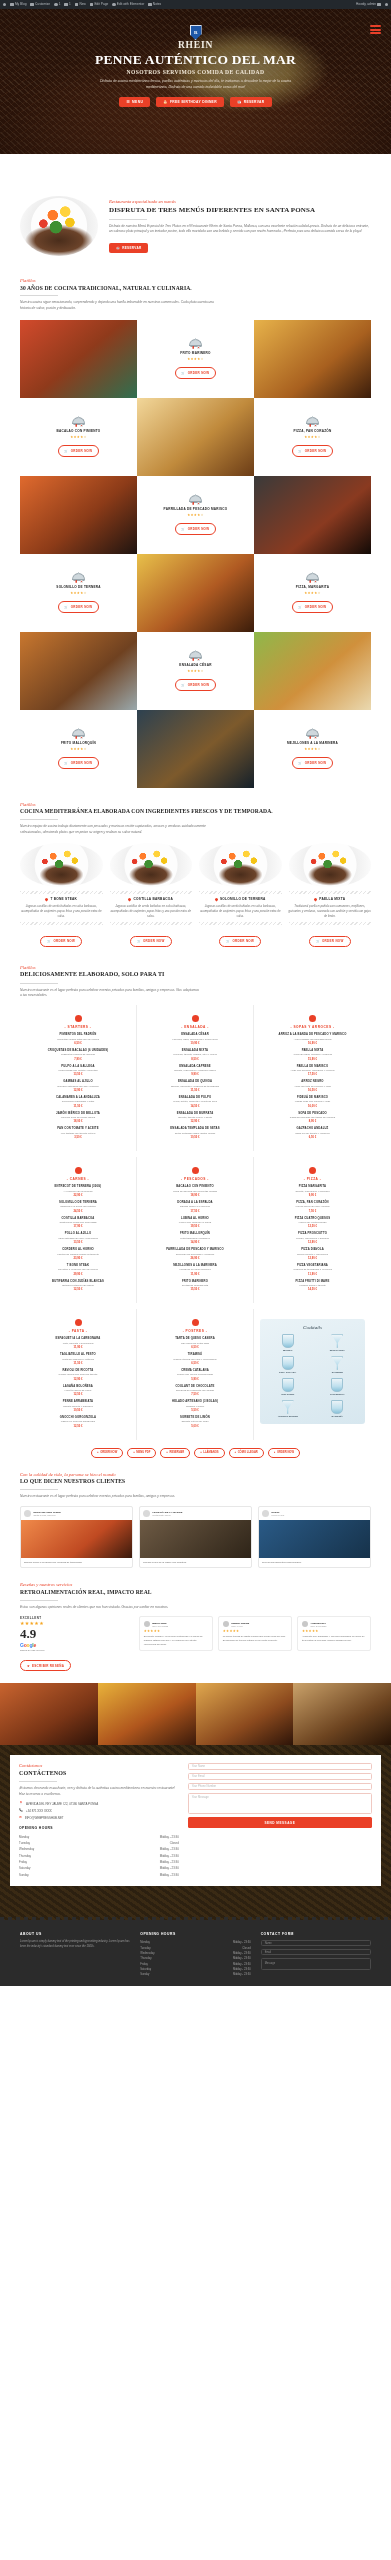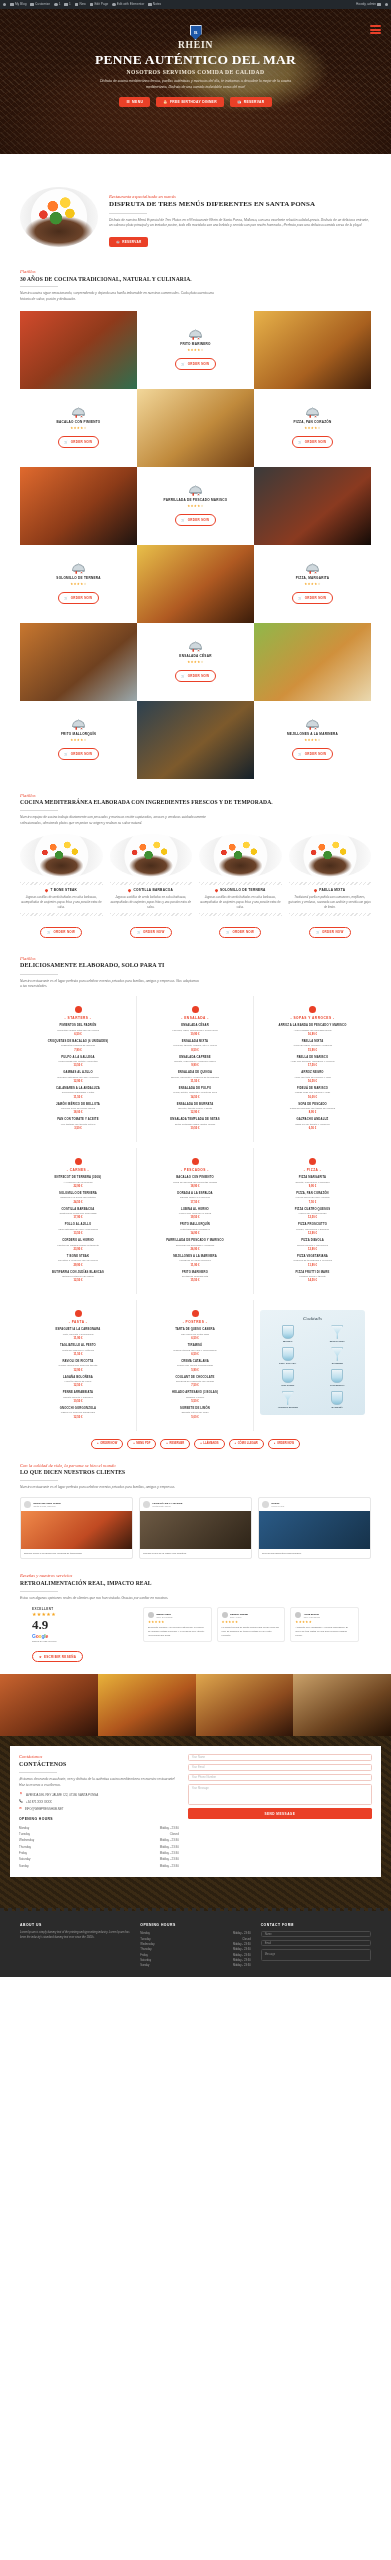--- a/index.html
+++ b/index.html
@@ -36,21 +36,21 @@
     clip-path:polygon(0 0,100% 0,100% 62%,50% 100%,0 62%);
     display:flex;align-items:center;justify-content:center;border:0.7px solid #dfe7f3;}
   .crest span{color:#fff;font-family:"Liberation Serif",serif;font-size:5px;font-weight:bold;letter-spacing:-.4px;}
   .brand{font-family:"Liberation Serif",serif;color:#f3efe6;font-size:9.5px;letter-spacing:.8px;font-weight:bold;line-height:1;margin-bottom:2px;}
   .hero-h1{font-family:"Liberation Serif",serif;color:#fff;font-size:13.5px;font-weight:bold;letter-spacing:.2px;line-height:1.1;}
   .hero-h2{font-family:"Liberation Serif",serif;color:#efe6d6;font-size:5.6px;font-weight:bold;letter-spacing:.4px;margin-top:2px;}
   .hero-p{color:#e3d9cc;font-size:3.5px;line-height:1.65;width:205px;margin:4px auto 0;font-style:italic;}
   .hero-btns{display:flex;justify-content:center;gap:6px;margin-top:6px;}
   .btn-red{background:#ea4027;color:#fff;border:none;border-radius:2px;font-size:3.3px;font-weight:bold;letter-spacing:.35px;padding:3.2px 7px;display:flex;align-items:center;gap:2px;white-space:nowrap;}
   .btn-red .gl{font-size:3.6px;}
-  .promo{display:flex;gap:11px;align-items:flex-end;padding:33px 20px 22px;}
+  .promo{display:flex;gap:11px;align-items:center;padding:42px 20px 22px;}
   .promo-img{width:78px;height:60px;flex:none;border-radius:50%;
     background:
       radial-gradient(circle at 42% 32%, #ff7a2a 0 5px, rgba(0,0,0,0) 5.5px),
       radial-gradient(circle at 58% 26%, #ffd23a 0 5px, rgba(0,0,0,0) 5.5px),
       radial-gradient(circle at 30% 46%, #e53b2a 0 4px, rgba(0,0,0,0) 4.5px),
       radial-gradient(circle at 64% 44%, #f5c417 0 4.5px, rgba(0,0,0,0) 5px),
       radial-gradient(circle at 46% 52%, #3f8f32 0 6px, rgba(0,0,0,0) 6.5px),
       radial-gradient(ellipse 34px 16px at 50% 74%, #4a2d1b 0%, #6b432a 70%, rgba(0,0,0,0) 100%),
       radial-gradient(circle at 50% 50%, #fdfdfd 0 56%, #eee 58%, #fff 100%);
   }
@@ -123,21 +123,21 @@
   .social-row{display:grid;grid-template-columns:1fr 1fr 1fr;gap:6px;padding:6px 20px 0;}
   .sp{border:0.6px solid #e7e7e7;border-radius:2px;overflow:hidden;background:#fff;}
   .sp-head{display:flex;align-items:center;gap:2.5px;padding:3px;}
   .sp-av{width:7px;height:7px;border-radius:50%;background:#d9d9d9;flex:none;}
   .sp-n{font-size:2.5px;font-weight:bold;color:#222;}
   .sp-s{font-size:2.2px;color:#999;}
   .sp-img{height:38px;background-size:cover;background-position:center;}
   .sp-cap{font-size:2.4px;color:#666;padding:3px;line-height:1.5;}
 
   
-  .rev-wrap{display:grid;grid-template-columns:1fr 2.1fr;gap:8px;padding:6px 32px 0;align-items:start;}
+  .rev-wrap{display:grid;grid-template-columns:1fr 2.1fr;gap:8px;padding:6px 20px 0;align-items:start;}
   .rev-score{font-size:13px;font-weight:bold;color:#2a2a2a;font-family:"Liberation Serif",serif;}
   .rev-lbl{font-size:3px;font-weight:bold;color:#444;letter-spacing:.4px;}
   .goog{font-size:5px;font-weight:bold;letter-spacing:-.2px;}
   .goog b:nth-child(1){color:#4285F4}.goog b:nth-child(2){color:#EA4335}.goog b:nth-child(3){color:#FBBC05}
   .goog b:nth-child(4){color:#4285F4}.goog b:nth-child(5){color:#34A853}.goog b:nth-child(6){color:#EA4335}
   .rev-cards{display:grid;grid-template-columns:1fr 1fr 1fr;gap:5px;}
   .rcard{border:0.6px solid #ececec;border-radius:2px;padding:4px;background:#fff;}
   .rc-top{display:flex;align-items:center;gap:2.5px;margin-bottom:2px;}
   .rc-av{width:6px;height:6px;border-radius:50%;background:#c8c8c8;flex:none;}
   .rc-n{font-size:2.5px;font-weight:bold;color:#222;}

